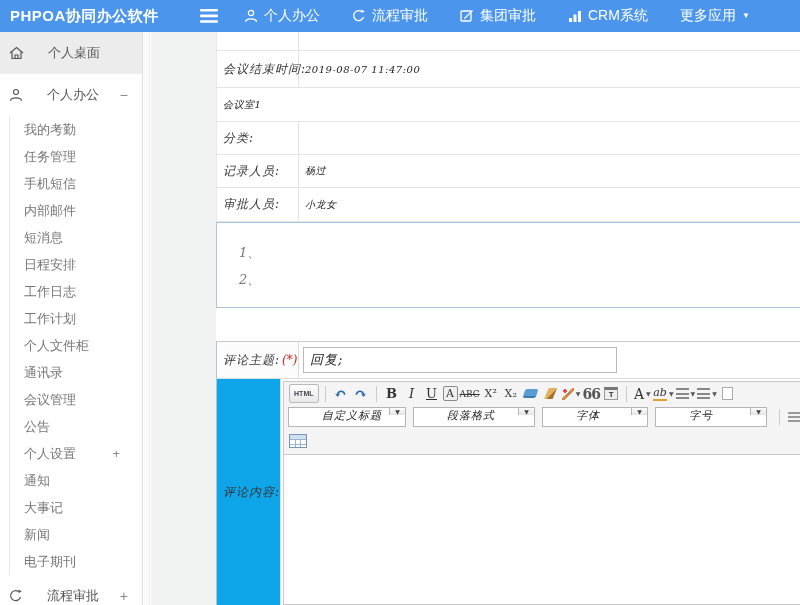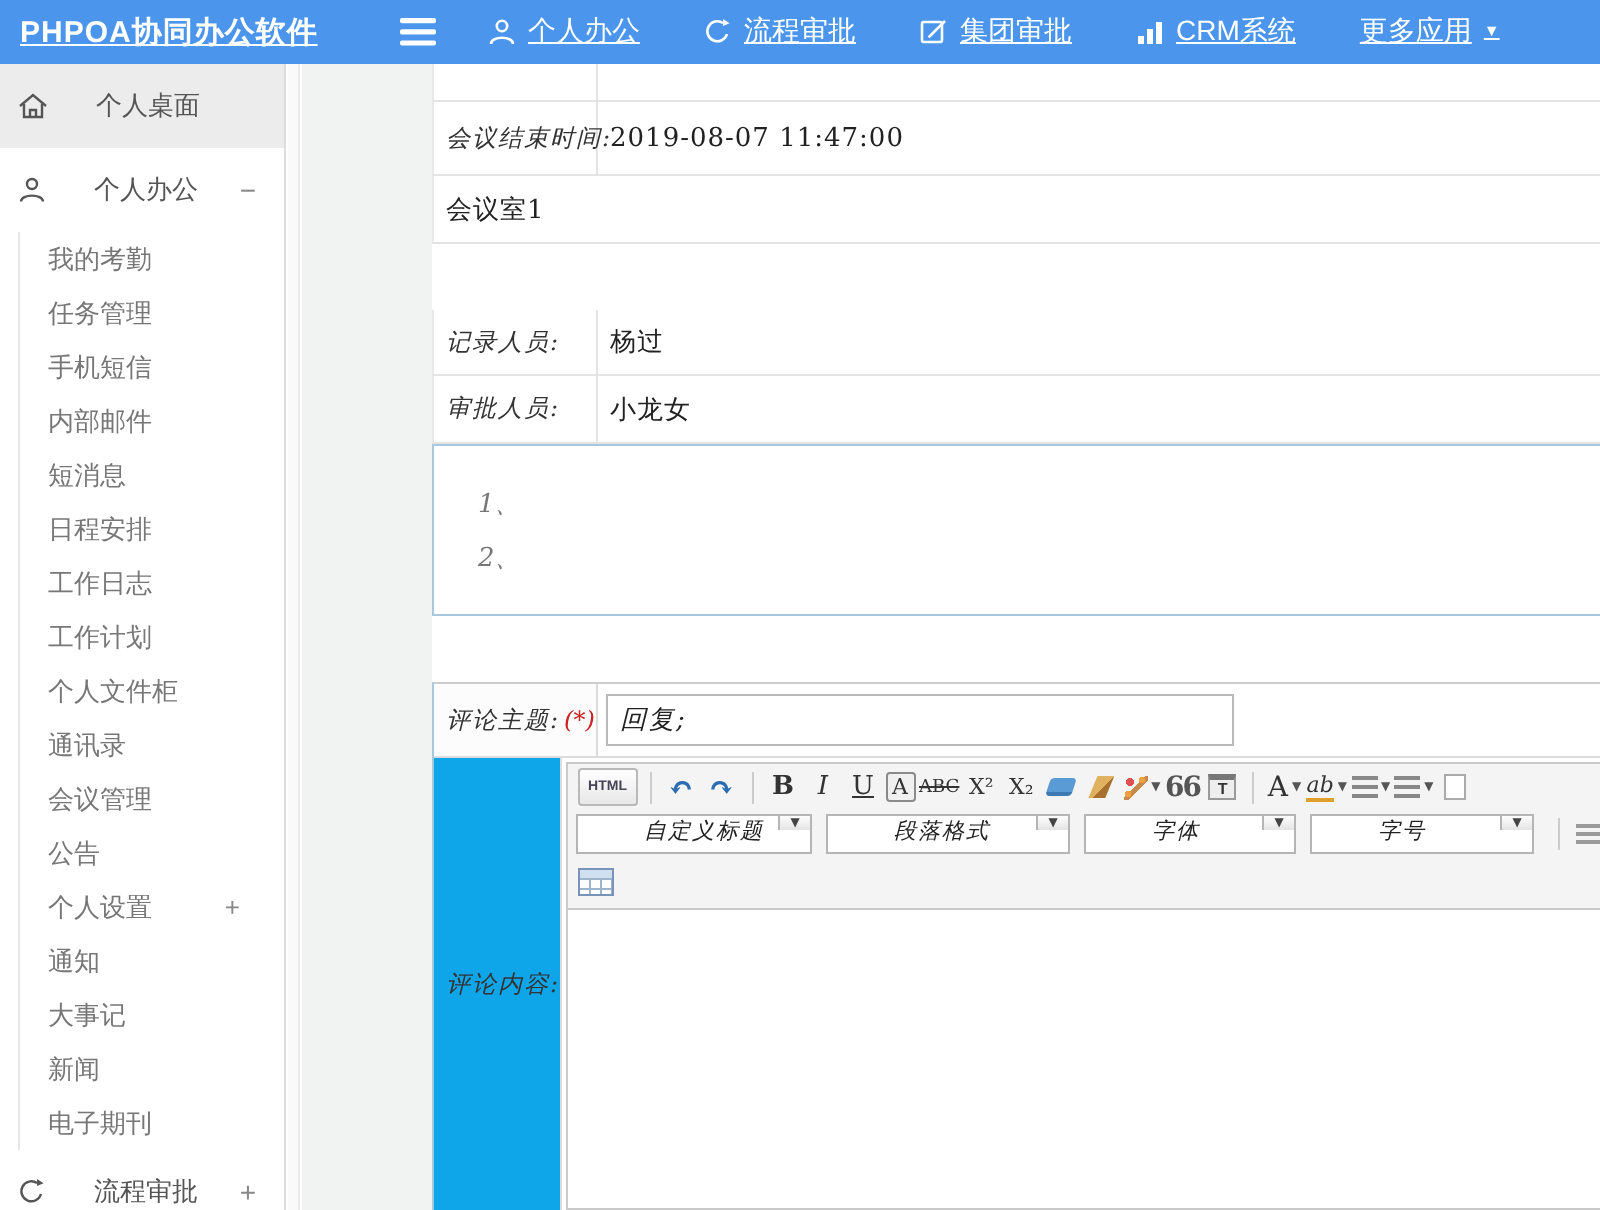--- a/index.html
+++ b/index.html
@@ -1,20 +1,20 @@
 <!DOCTYPE html>
 <html><head>
 <meta charset="utf-8">
 <style>
   *{margin:0;padding:0;box-sizing:border-box;}
   body{font-family:"Liberation Sans",sans-serif;background:#fff;}
   .app{position:relative;width:800px;height:605px;overflow:hidden;background:#fff;}
 
   
-  .topbar{position:absolute;top:0;left:0;right:0;height:32px;background:#4b96ec;display:flex;align-items:center;color:#fff;text-decoration:underline;}
+  .topbar{position:absolute;top:0;left:0;right:0;height:32px;background:#4b96ec;display:flex;align-items:center;color:#fff;}
   .brand{width:192px;padding-left:10px;font-size:15px;font-weight:bold;letter-spacing:.5px;white-space:nowrap;}
   .hamburger{display:flex;align-items:center;margin-left:8px;cursor:pointer;}
   .topnav{display:flex;align-items:center;margin-left:26px;gap:32px;}
   .nav-item{display:flex;align-items:center;gap:6px;font-size:14px;cursor:pointer;white-space:nowrap;}
   .nav-item svg{display:block;}
   .caret-sm{font-size:8px;line-height:1;}
 
   
   .sidebar{position:absolute;top:32px;left:0;width:143px;bottom:0;background:#fff;border-right:1px solid #ddd;overflow:hidden;font-size:13px;color:#555;}
   .side-top{position:relative;display:flex;align-items:center;gap:24px;height:42px;padding-left:9px;cursor:pointer;}
@@ -30,21 +30,21 @@
 
   
   .content{position:absolute;top:32px;left:216px;right:0;bottom:0;background:#fff;font-family:"DejaVu Serif",serif;}
   .frow{position:absolute;left:0;right:0;display:flex;border-bottom:1px solid #e3e3e3;border-left:1px solid #e8e8e8;}
   .row-partial{top:0;height:19px;}
   .r1{top:19px;height:37px;} .r2{top:56px;height:34px;} .r3{top:90px;height:33px;}
   .r4{top:123px;height:33px;} .r5{top:156px;height:34px;}
   .fcell-label{width:82px;border-right:1px solid #e3e3e3;display:flex;align-items:center;padding-left:6px;}
   .fcell-value{flex:1;display:flex;align-items:center;padding-left:6px;}
   .lbl{font-style:italic;font-size:12px;color:#333;letter-spacing:1px;white-space:nowrap;}
-  .val{font-size:13px;color:#222;letter-spacing:.5px;white-space:nowrap;}
+  .val{font-style:italic;font-size:10px;color:#222;letter-spacing:.5px;white-space:nowrap;}
 
   .notes-box{position:absolute;top:190px;height:86px;left:0;right:0;border:1px solid #a8c8e0;border-right:none;background:#fff;padding:16px 0 0 22px;}
   .note-line{font-style:italic;font-size:13px;color:#777;line-height:27px;}
 
   .comment{position:absolute;top:309px;left:0;right:0;bottom:0;border-left:1px solid #a8c8e0;border-top:1px solid #ccc;}
   .crow-subject{display:flex;height:37px;border-bottom:1px solid #dcdcdc;}
   .subject-input{margin:5px 0 0 4px;width:314px;height:26px;border:1px solid #b9b9b9;background:#fff;
       font-family:"DejaVu Serif",serif;font-style:italic;font-size:13px;color:#222;padding-left:6px;letter-spacing:1px;}
   .crow-content{position:absolute;top:37px;bottom:0;left:0;right:0;display:flex;}
   .content-label-cell{width:82px;border-right:1px solid #dcdcdc;display:flex;align-items:center;padding-left:6px;background:#0ea5e9;}
@@ -224,20 +224,28 @@
         </div>
       <div class="fcell-value">
           <span class="val">2019-08-07 11:47:00</span>
         </div>
     </div>
     <div class="frow r2">
       <div class="fcell-value">
           <span class="val">会议室1</span>
         </div>
     </div>
+    <div class="frow r3">
+      <div class="fcell-label">
+          <span class="lbl">分类:</span>
+        </div>
+      <div class="fcell-value">
+          <span class="val"></span>
+        </div>
+    </div>
     <div class="frow r4">
       <div class="fcell-label">
           <span class="lbl">记录人员:</span>
         </div>
       <div class="fcell-value">
           <span class="val">杨过</span>
         </div>
     </div>
     <div class="frow r5">
       <div class="fcell-label">

